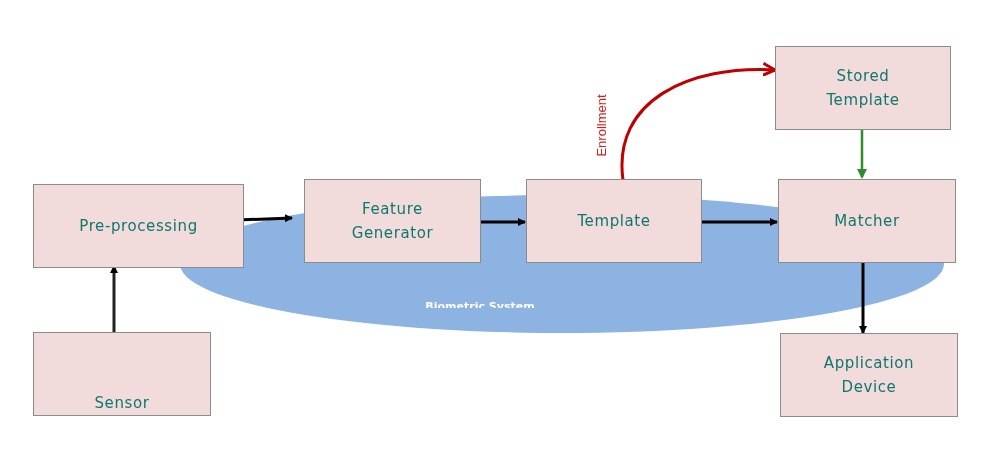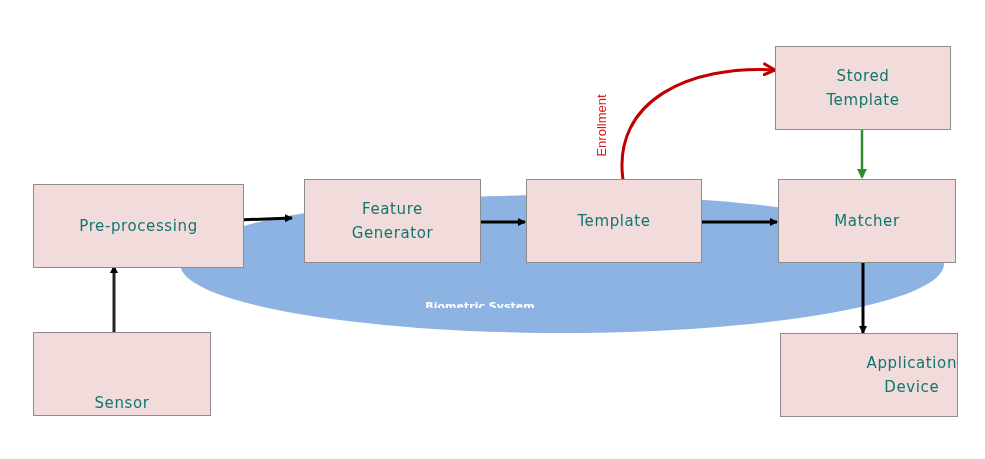--- a/index.html
+++ b/index.html
@@ -71,18 +71,18 @@
   <div>
     <span>Stored</span>
     <span>Template</span>
   </div>
 </div>
 <div class="node" style="left:778px; top:179px; width:178px; height:84px;">
   <div>
       <span>Matcher</span>
     </div>
 </div>
-<div class="node" style="left:780px; top:333px; width:178px; height:84px;justify-content:flex-end;">
+<div class="node" style="left:780px; top:333px; width:178px; height:84px;">
   <div>
     <span>Application</span>
     <span>Device</span>
   </div>
 </div>
 
 </body></html>

